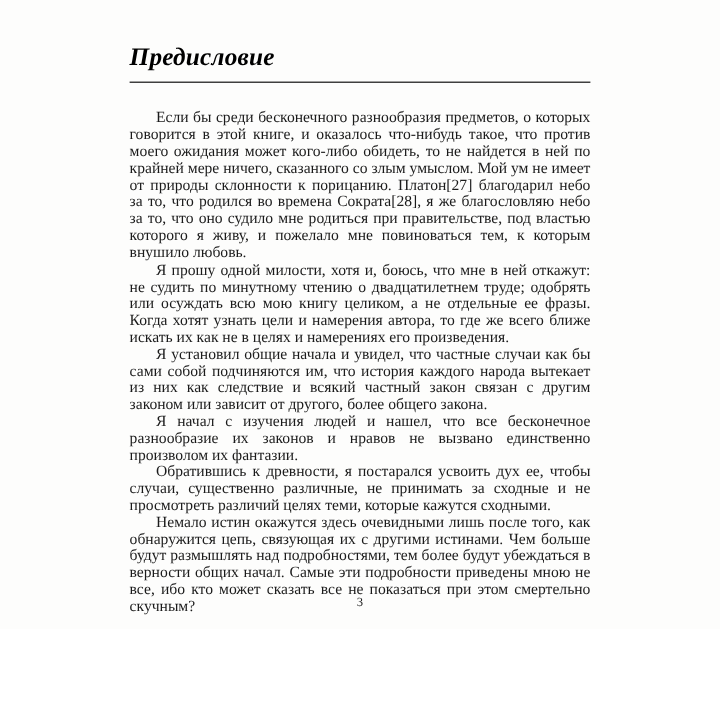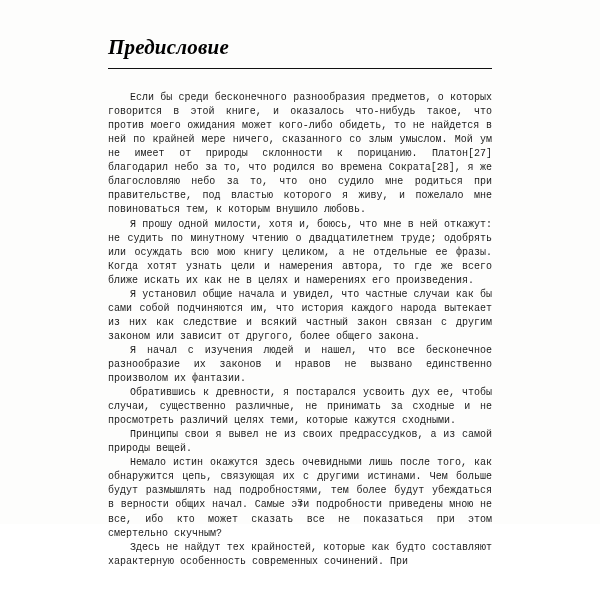--- a/index.html
+++ b/index.html
@@ -33,22 +33,22 @@
     padding-bottom: 5px;
     line-height: 1.1;
   }
   .title-rule {
     border: 0;
     border-top: 1.6px solid #111111;
     margin: 0 0 22px 0;
     width: 100%;
   }
   .body-text {
-    font-family: Liberation Mono, monospace;
-    font-size: 10px;
+    font-family: Liberation Serif, serif;
+    font-size: 13px;
     line-height: 14.05px;
     text-align: justify;
     text-justify: inter-word;
     color: #1b1b1b;
     hyphens: none;
   }
   .body-text p {
     margin: 0;
     text-indent: 22px;
   }
@@ -70,20 +70,18 @@
 
   <h1 class="page-title">Предисловие</h1>
   <hr class="title-rule">
 
   <div class="body-text">
     <p>Если бы среди бесконечного разнообразия предметов, о которых говорится в этой книге, и оказалось что-нибудь такое, что против моего ожидания может кого-либо обидеть, то не найдется в ней по крайней мере ничего, сказанного со злым умыслом. Мой ум не имеет от природы склонности к порицанию. Платон[27] благодарил небо за то, что родился во времена Сократа[28], я же благословляю небо за то, что оно судило мне родиться при правительстве, под властью которого я живу, и пожелало мне повиноваться тем, к которым внушило любовь.</p>
     <p>Я прошу одной милости, хотя и, боюсь, что мне в ней откажут: не судить по минутному чтению о двадцатилетнем труде; одобрять или осуждать всю мою книгу целиком, а не отдельные ее фразы. Когда хотят узнать цели и намерения автора, то где же всего ближе искать их как не в целях и намерениях его произведения.</p>
     <p>Я установил общие начала и увидел, что частные случаи как бы сами собой подчиняются им, что история каждого народа вытекает из них как следствие и всякий частный закон связан с другим законом или зависит от другого, более общего закона.</p>
     <p>Я начал с изучения людей и нашел, что все бесконечное разнообразие их законов и нравов не вызвано единственно произволом их фантазии.</p>
     <p>Обратившись к древности, я постарался усвоить дух ее, чтобы случаи, существенно различные, не принимать за сходные и не просмотреть различий целях теми, которые кажутся сходными.</p>
-    <p>Принципы свои я вывел не из своих предрассудков, а из самой природы вещей.</p>
     <p>Немало истин окажутся здесь очевидными лишь после того, как обнаружится цепь, связующая их с другими истинами. Чем больше будут размышлять над подробностями, тем более будут убеждаться в верности общих начал. Самые эти подробности приведены мною не все, ибо кто может сказать все не показаться при этом смертельно скучным?</p>
-    <p>Здесь не найдут тех крайностей, которые как будто составляют характерную особенность современных сочинений. При</p>
   </div>
 
   <div class="page-number">3</div>
 
 </div>
 
 </body></html>

